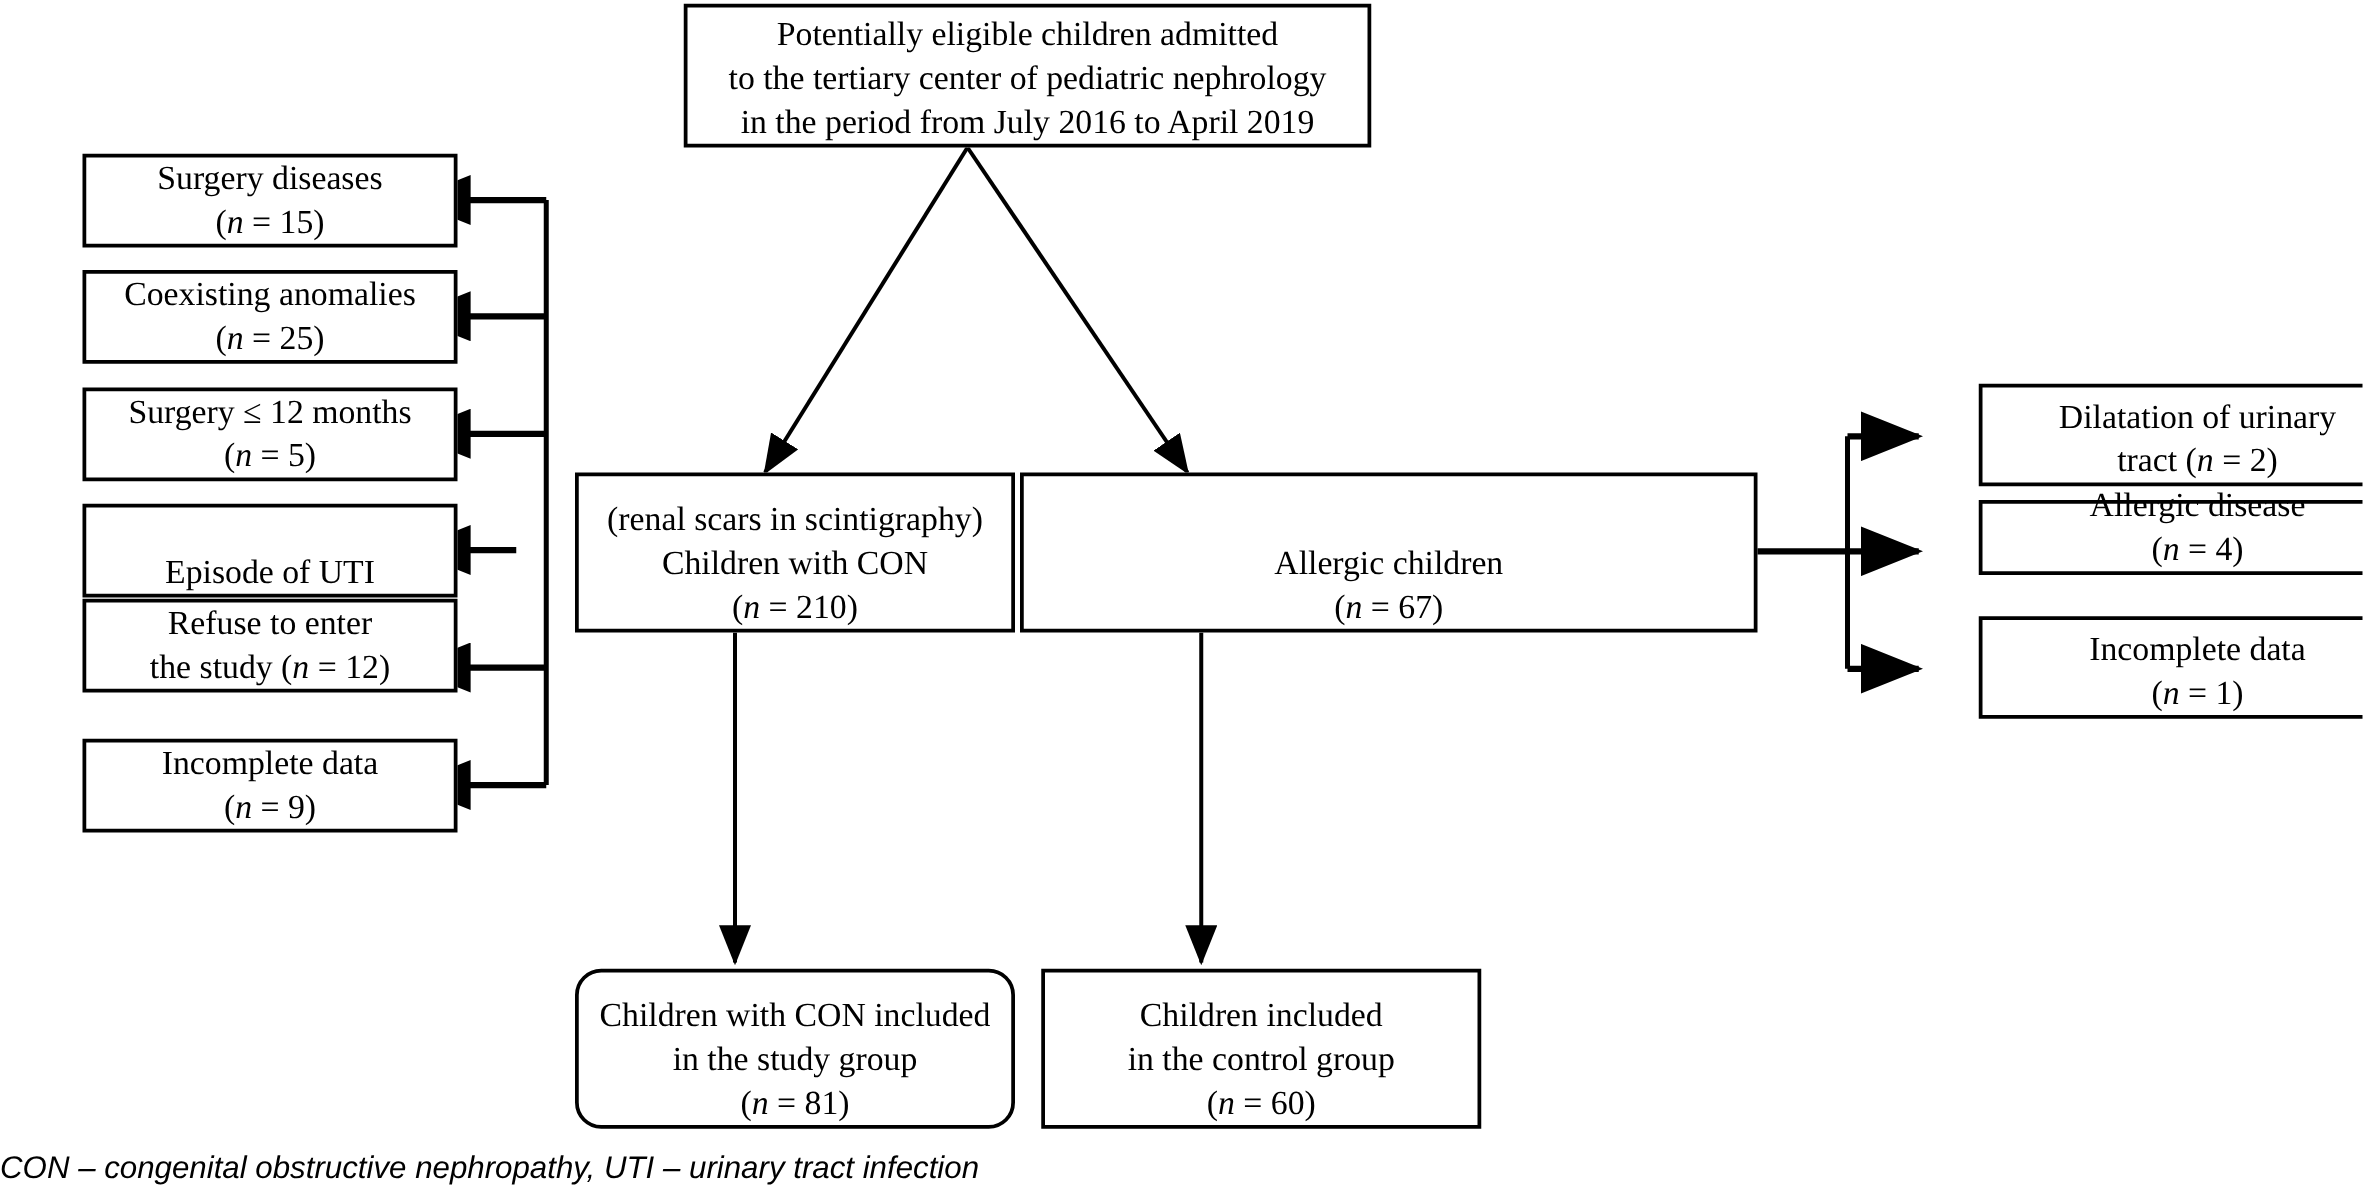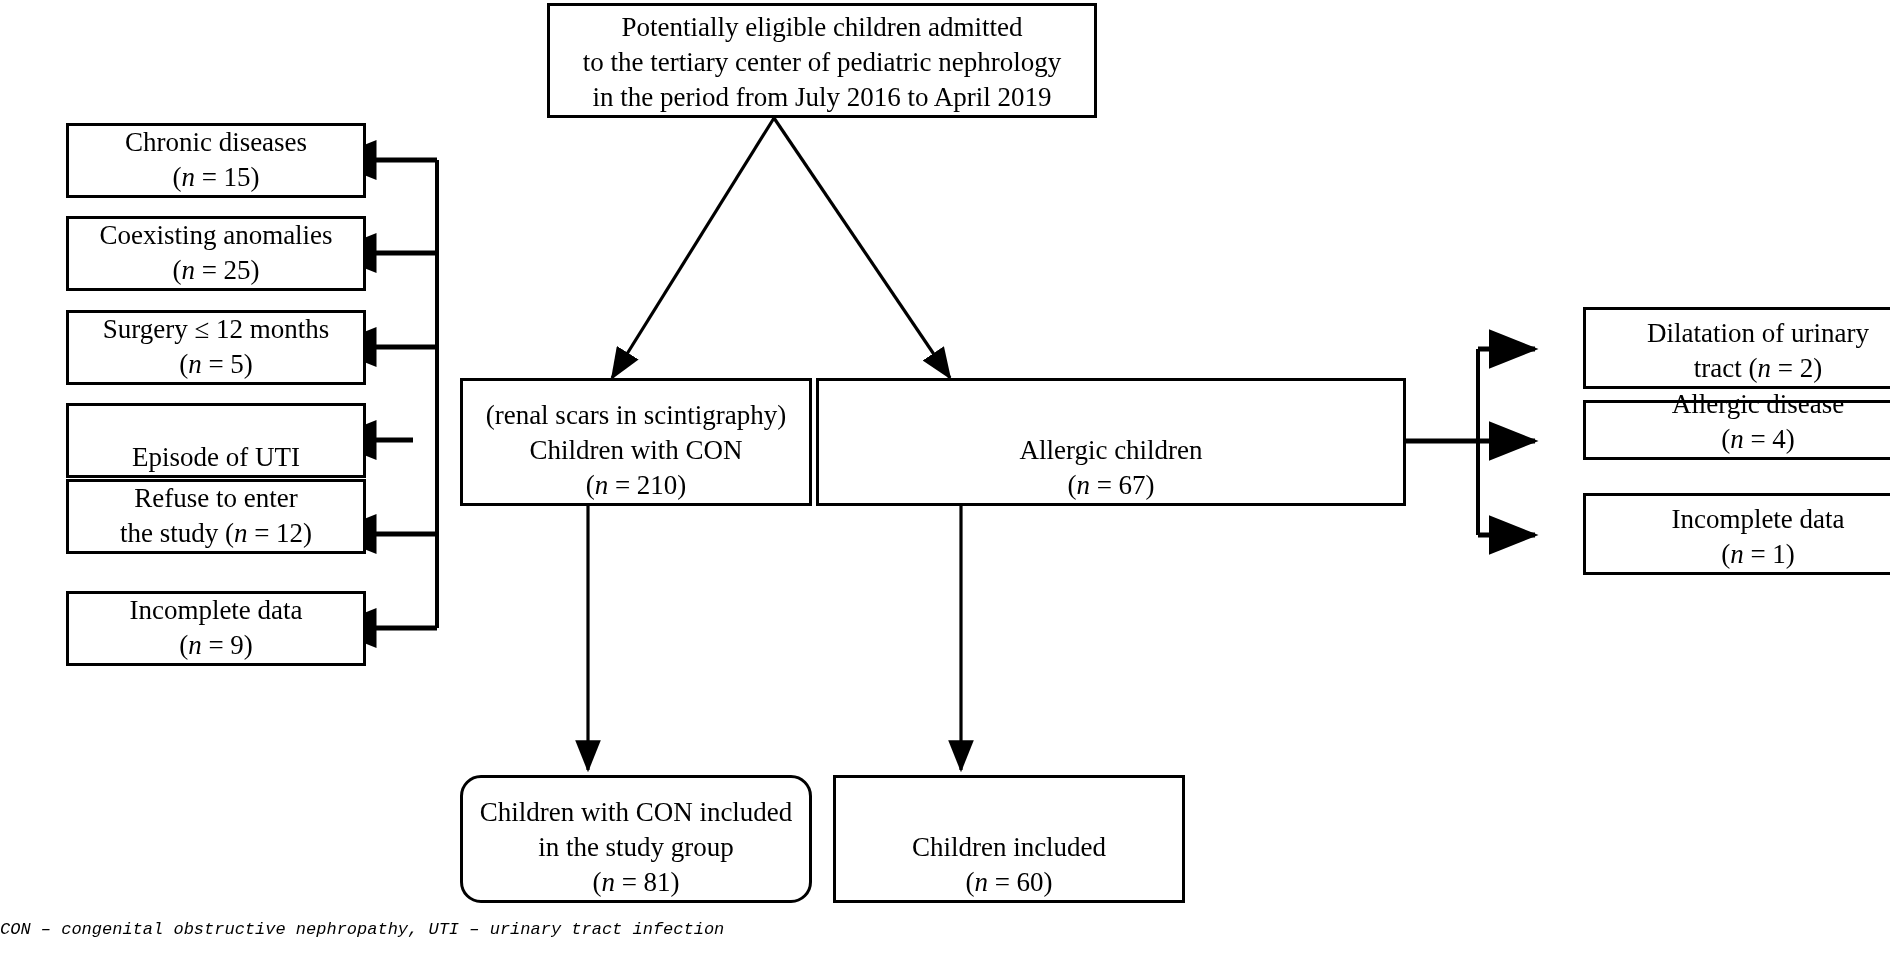--- a/index.html
+++ b/index.html
@@ -5,22 +5,22 @@
   html,body{margin:0;padding:0;background:#ffffff;}
   body{width:1890px;height:958px;position:relative;overflow:hidden;
        font-family:"Liberation Serif","DejaVu Serif",serif;color:#000;}
   #stage{position:absolute;left:0;top:0;width:1890px;height:958px;}
   svg.edges{position:absolute;left:0;top:0;width:1890px;height:958px;pointer-events:none;}
   .box{position:absolute;box-sizing:border-box;border:3px solid #000;background:#fff;
        display:flex;align-items:flex-end;justify-content:center;text-align:center;
        line-height:1.30;font-size:27px;z-index:2;margin-left:48px;}
   .box .inner{padding:0 6px;width:100%;}
   .box i{font-style:italic;}
-  .note{position:absolute;left:0;font-style:italic;font-size:17px;white-space:nowrap;
-        font-family:Liberation Mono, monospace;}
+  .note{position:absolute;left:0;font-style:italic;font-size:25px;white-space:nowrap;
+        font-family:Liberation Sans, sans-serif;}
 </style>
 </head>
 <body>
 
 <div id="stage">
 
   <svg class="edges" viewBox="0 0 1890 958" xmlns="http://www.w3.org/2000/svg">
     <defs>
       <marker id="ah" markerWidth="10" markerHeight="8" refX="9.3" refY="4" orient="auto" markerUnits="strokeWidth">
         <path d="M0,0 L10,4 L0,8 z" fill="#000"></path>
@@ -63,21 +63,21 @@
   <div class="box" style="left:499px;top:3px;width:550px;height:115px;">
     <div class="inner">
       <div>Potentially eligible children admitted</div>
       <div>to the tertiary center of pediatric nephrology</div>
       <div>in the period from July 2016 to April 2019</div>
     </div>
   </div>
 
   <div class="box" style="left:18px;top:123px;width:300px;height:75px;">
     <div class="inner">
-      <div>Chronic diseases</div>
+      <div>Surgery diseases</div>
       <div><span>(</span><i>n</i><span> = 15)</span></div>
     </div>
   </div>
 
   <div class="box" style="left:18px;top:216px;width:300px;height:75px;">
     <div class="inner">
       <div>Coexisting anomalies</div>
       <div><span>(</span><i>n</i><span> = 25)</span></div>
     </div>
   </div>
@@ -149,19 +149,20 @@
     <div class="inner">
       <div>Children with CON included</div>
       <div>in the study group</div>
       <div><span>(</span><i>n</i><span> = 81)</span></div>
     </div>
   </div>
 
   <div class="box" style="left:785px;top:775px;width:352px;height:128px;">
     <div class="inner">
       <div>Children included</div>
+      <div>in the control group</div>
       <div><span>(</span><i>n</i><span> = 60)</span></div>
     </div>
   </div>
 
   <div class="note" style="top:920px;">CON – congenital obstructive nephropathy, UTI – urinary tract infection</div>
 
 </div>
 
 </body></html>

